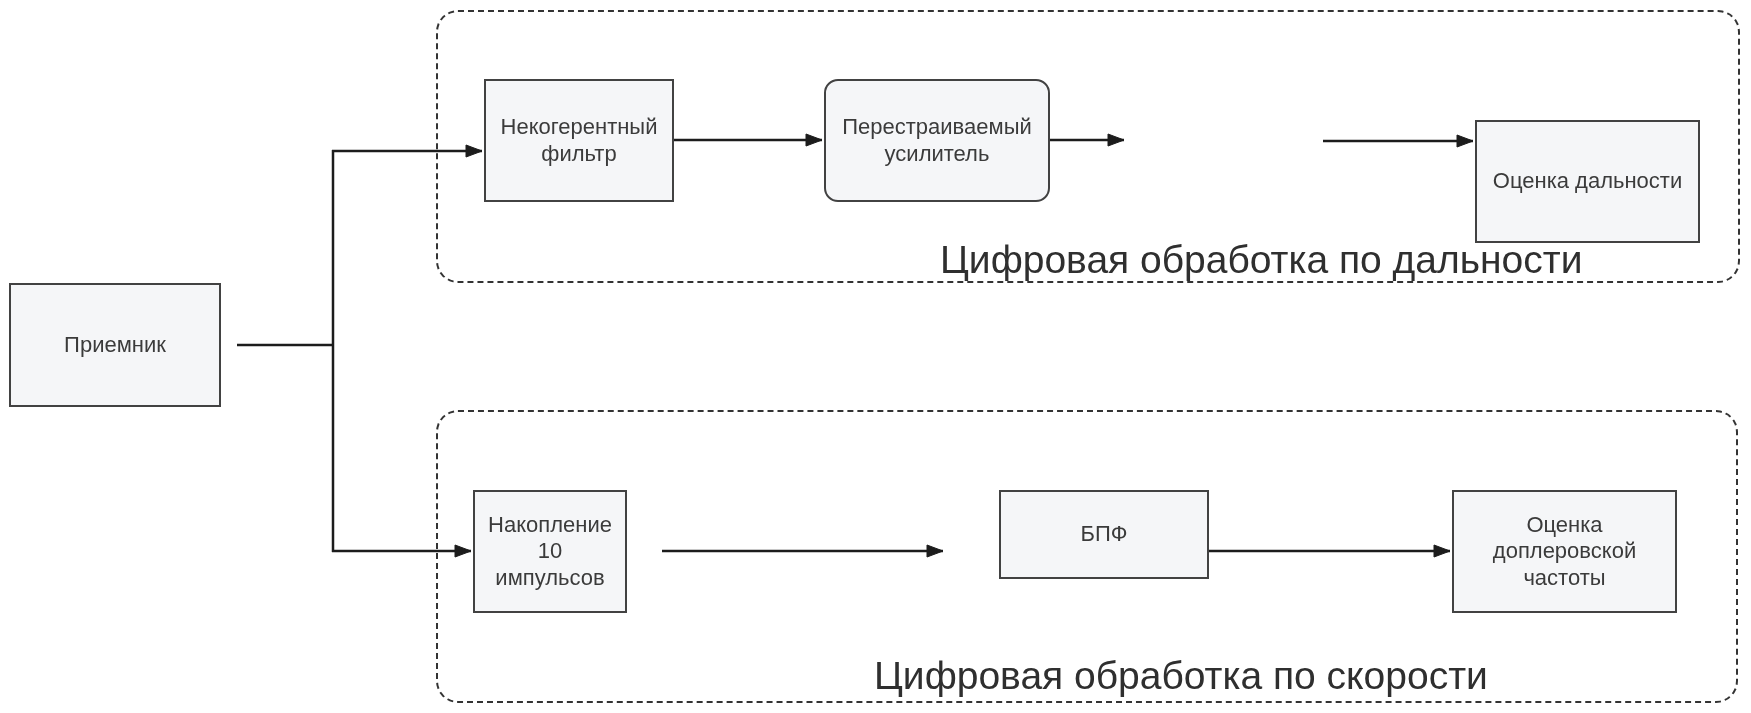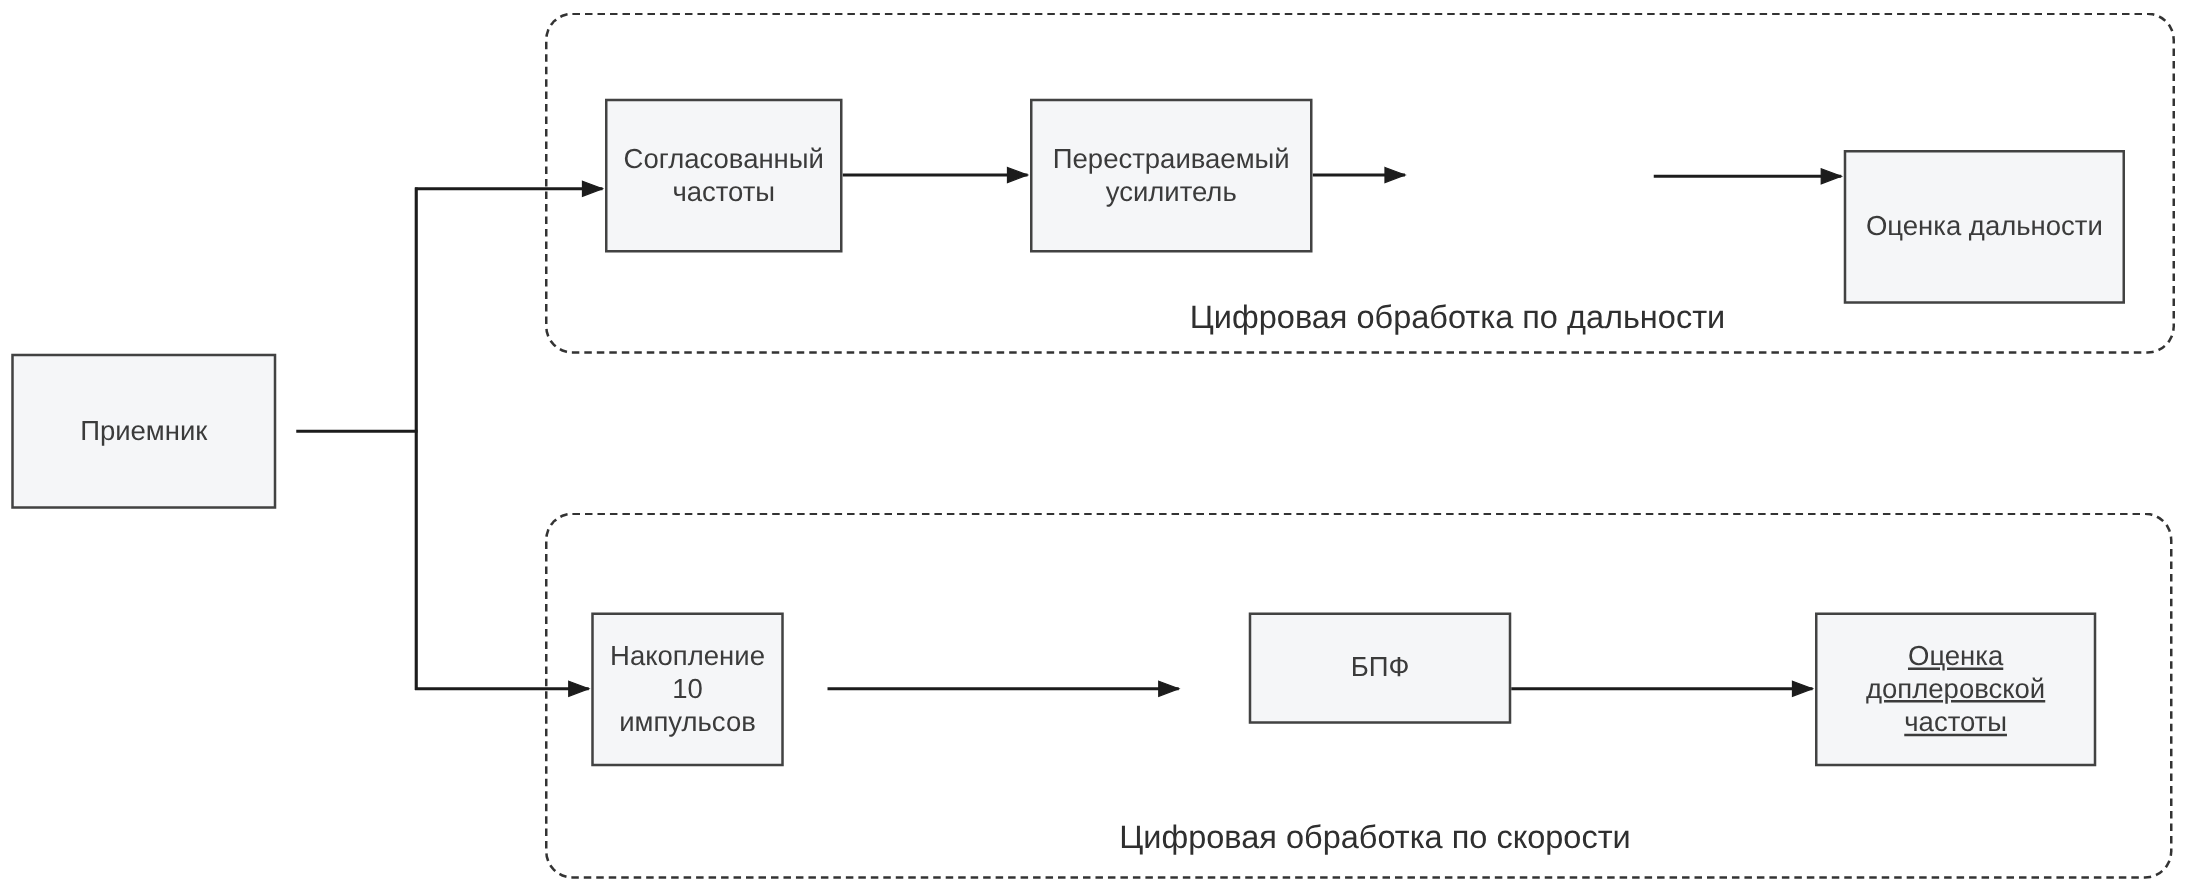--- a/index.html
+++ b/index.html
@@ -31,21 +31,21 @@
   .group-range {
     left: 436px; top: 10px;
     width: 1304px; height: 273px;
   }
   .group-velocity {
     left: 436px; top: 410px;
     width: 1302px; height: 293px;
   }
   .group-title {
     position: absolute;
-    font-size: 26px;
+    font-size: 39px;
     color: #2f2f2f;
     text-align: center;
     white-space: nowrap;
     line-height: 1.1;
   }
   .title-range {
     left: 940px; top: 239px;
     width: 452px;
   }
   .title-velocity {
@@ -61,26 +61,26 @@
     align-items: center;
     justify-content: center;
     text-align: center;
     color: #3b3b3b;
     font-size: 22px;
     line-height: 1.2;
     padding: 0 10px;
   }
   .block-receiver { left: 9px;    top: 283px; width: 212px; height: 124px; }
   .block-r1       { left: 484px;  top: 79px;  width: 190px; height: 123px; }
-  .block-r2       { left: 824px;  top: 79px;  width: 226px; height: 123px; }
+  .block-r2       { left: 824px;  top: 79px;  width: 226px; height: 123px; border-radius: 14px; }
   .block-r3       { left: 1126px; top: 79px;  width: 197px; height: 123px; }
   .block-r4       { left: 1475px; top: 80px;  width: 225px; height: 123px; margin-top: 40px; }
   .block-v1       { left: 473px;  top: 490px; width: 154px; height: 123px; }
   .block-v2       { left: 979px;  top: 490px; width: 210px; height: 89px; margin-left: 20px; }
-  .block-v3       { left: 1452px; top: 490px; width: 225px; height: 123px; text-decoration: underline; }
+  .block-v3       { left: 1452px; top: 490px; width: 225px; height: 123px; }
 </style>
 </head>
 <body>
 
 <div class="canvas">
 
   <svg class="wires" viewBox="0 0 1751 713" xmlns="http://www.w3.org/2000/svg">
     <defs>
       <marker id="arrow" markerUnits="userSpaceOnUse" markerWidth="20" markerHeight="16" refX="17" refY="7" orient="auto">
         <path d="M1,1 L17,7 L1,13 Z" fill="#1c1c1c" stroke="#1c1c1c"></path>
@@ -107,21 +107,21 @@
   <div class="group-title title-range">Цифровая обработка по дальности</div>
 
   <div class="group group-velocity"></div>
   <div class="group-title title-velocity">Цифровая обработка по скорости</div>
 
   <div class="block block-receiver">
     <span>Приемник</span>
   </div>
 
   <div class="block block-r1">
-    <span>Согласованный частоты</span>
+    <span>Некогерентный фильтр</span>
   </div>
   <div class="block block-r2">
     <span>Перестраиваемый усилитель</span>
   </div>
   <div class="block block-r4">
     <span>Оценка дальности</span>
   </div>
 
   <div class="block block-v1">
     <span>Накопление 10 импульсов</span>

